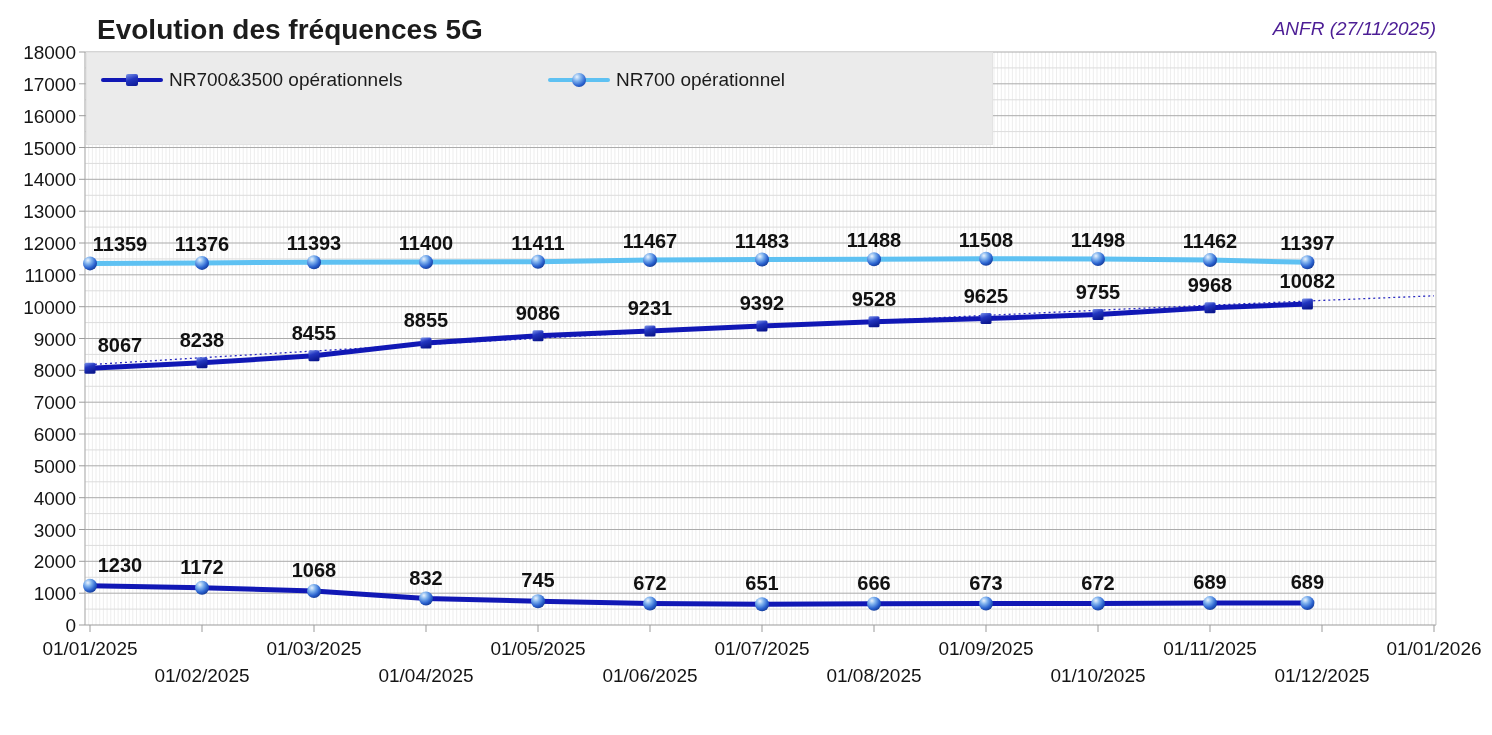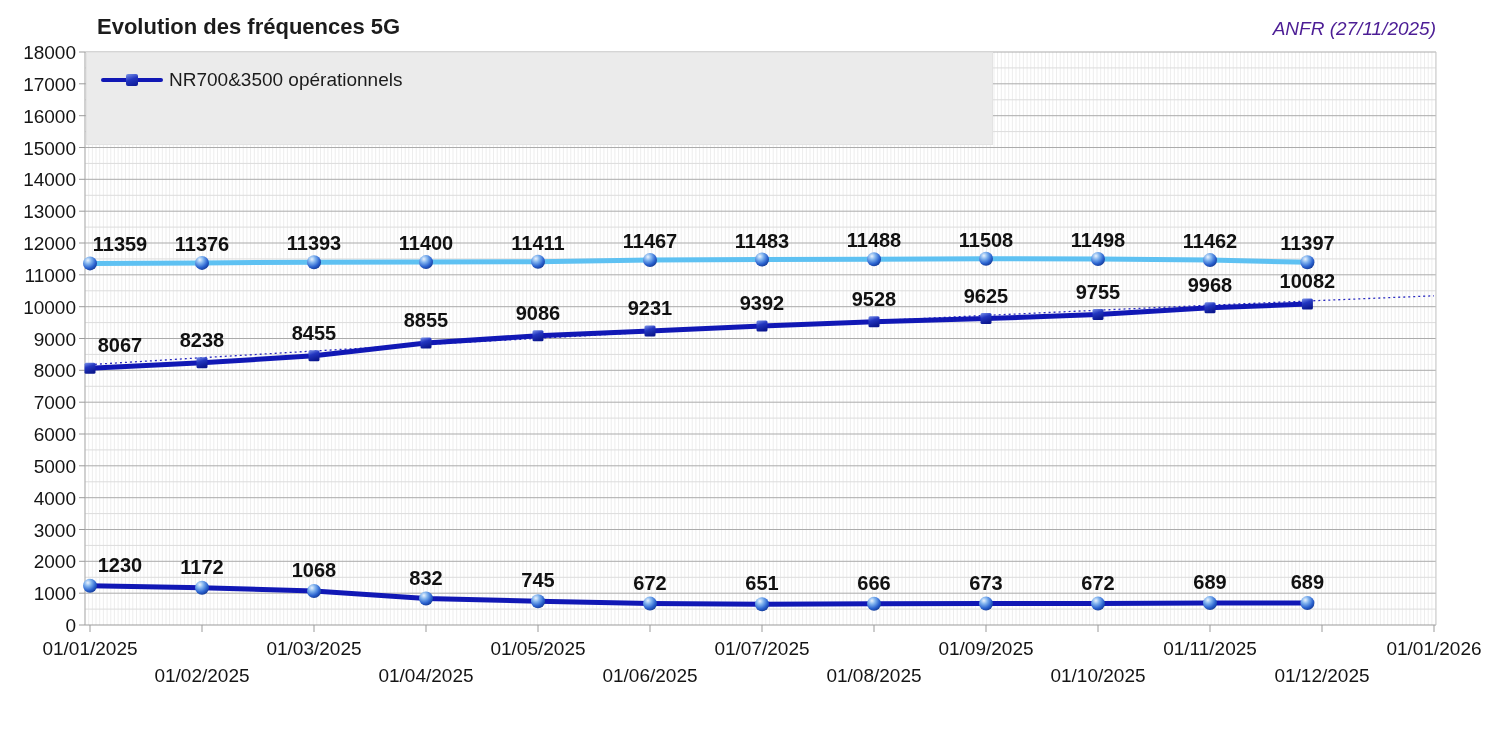--- a/index.html
+++ b/index.html
@@ -1,19 +1,19 @@
 <!DOCTYPE html>
 <html><head>
 <meta charset="utf-8">
 <style>
   html,body{margin:0;padding:0;background:#ffffff;}
   body{width:1492px;height:735px;overflow:hidden;
        font-family:"Liberation Sans",sans-serif;color:#1a1a1a;}
   .chart{position:relative;width:1492px;height:735px;background:#fff;}
-  .title{position:absolute;left:97px;top:14px;font-size:22px;font-weight:bold;color:#1c1c1c;}
+  .title{position:absolute;left:97px;top:14px;font-size:28px;font-weight:bold;color:#1c1c1c;}
   .source{position:absolute;right:56px;top:18px;font-size:19px;font-style:italic;color:#4c1d95;}
   svg{position:absolute;left:0;top:0;}
   svg text{font-family:"Liberation Sans",sans-serif;}
   .legend{position:absolute;left:86px;top:52px;width:907px;height:93px;background:#ebebeb;
           border:1px solid #e3e3e3;box-sizing:border-box;
           display:grid;grid-template-columns:447px auto;padding:8px 0 16px 14px;}
   .lg-item{display:flex;align-items:center;height:38px;}
   .lg-label{font-size:19px;color:#1b1b1b;margin-left:6px;white-space:nowrap;}
   .sw{position:relative;width:62px;height:16px;flex:0 0 auto;}
   .sw .ln{position:absolute;left:0;right:0;top:6px;height:4px;border-radius:2px;}
@@ -610,14 +610,21 @@
   <div class="title">Evolution des fréquences 5G</div>
   <div class="source">ANFR (27/11/2025)</div>
   <div class="legend" id="legend">
       <div class="lg-item">
         <span class="sw">
           <span class="ln" style="background:#1118b5"></span>
           <span class="cube"></span>
         </span>
         <span class="lg-label">NR700&amp;3500 opérationnels</span>
       </div>
+      <div class="lg-item">
+        <span class="sw">
+          <span class="ln" style="background:#5ec1f2"></span>
+          <span class="ball"></span>
+        </span>
+        <span class="lg-label">NR700 opérationnel</span>
+      </div>
     </div>
 </div>
 
 </body></html>

